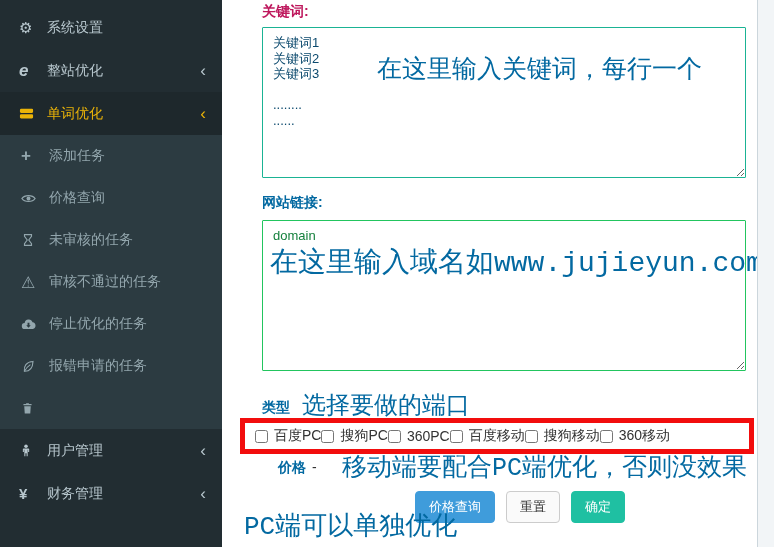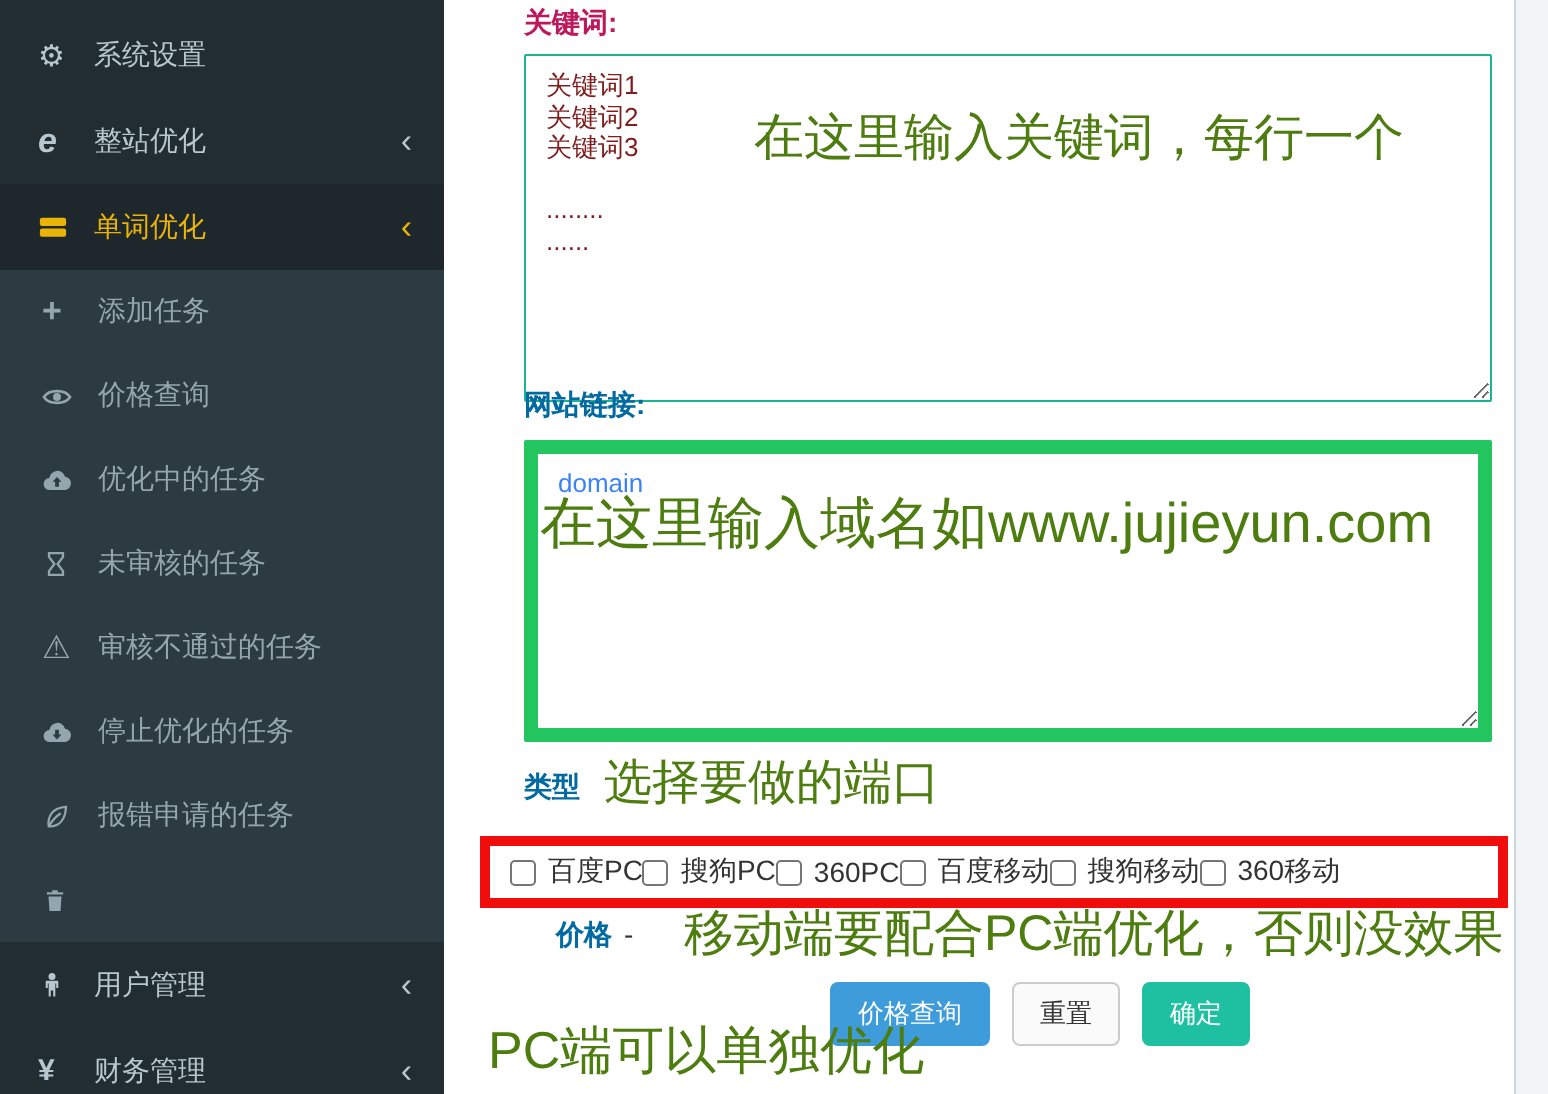--- a/index.html
+++ b/index.html
@@ -42,36 +42,36 @@
   .kw-label { left:40px; top:3px; color:#be185d; }
   .link-label { left:40px; top:194px; }
 
   textarea {
     position:absolute; resize:both; outline:none;
     font-family:"Liberation Sans", sans-serif;
     font-size:13px; line-height:1.2; padding:7px 10px;
     border-radius:1px;
   }
   .ta-kw {
-    left:40px; top:27px; width:484px; height:174px;
-    border:1px solid #1ab394; color:#7f1d1d;
+    left:40px; top:27px; width:484px; height:151px;
+    border:1px solid #1ab394; color:#0c4a6e;
   }
   .ta-link {
     left:40px; top:220px; width:484px; height:151px;
-    border:7px solid #22c55e; color:#3b82f6;
-  }
-
-  .red-note { color:#4d7c0f; white-space:nowrap; pointer-events:none; }
+    border:1px solid #22c55e; color:#15803d;
+  }
+
+  .red-note { color:#0369a1; white-space:nowrap; pointer-events:none;font-family:Liberation Mono, monospace; }
   .kw-note   { left:155px; top:52px;  font-size:25px; }
   .link-note { left:48px;  top:243px; font-size:28px; }
   .type-note { font-size:24px; margin-left:12px; margin-top:-6px; }
   .price-note{ left:120px; top:450px; font-size:25px; }
   .pc-note   { left:22px;  top:508px; font-size:26px; }
 
-  .type-row { left:40px; top:381px; display:flex; align-items:center;text-align:center; }
+  .type-row { left:40px; top:395px; display:flex; align-items:center;text-align:center; }
 
   .check-frame {
     left:18px; top:418px; width:514px; height:36px;
     border:5px solid #f20d0d; background:#ffffff;
     display:flex; align-items:center; padding-left:10px;
   }
   .chk { display:flex; align-items:center; gap:6px; font-size:14px; color:#333; cursor:pointer; }
   .chk input { width:13px; height:13px; margin:0; cursor:pointer; }
 
   .price-label { left:56px; top:459px; }
@@ -130,29 +130,20 @@
       <span class="ic">
         <svg width="15" height="15" viewBox="0 0 16 16">
             <path d="M1 8C3.8 3.8 12.2 3.8 15 8 12.2 12.2 3.8 12.2 1 8Z" fill="none" stroke="currentColor" stroke-width="1.4"></path>
             <circle cx="8" cy="8" r="2.1" fill="currentColor"></circle>
           </svg>
       </span>
       <span>价格查询</span>
     </div>
     <div class="nav-item">
       <span class="ic">
-        <svg width="15" height="15" viewBox="0 0 16 16">
-            <path d="M12.6 12.8H4.2A3.2 3.2 0 0 1 3.9 6.4 4.3 4.3 0 0 1 12.3 5.7 3.6 3.6 0 0 1 12.6 12.8Z" fill="currentColor"></path>
-            <path d="M8 5.8 10.4 8.4H9V11H7V8.4H5.6Z" fill="#2c3b41"></path>
-          </svg>
-      </span>
-      <span>优化中的任务</span>
-    </div>
-    <div class="nav-item">
-      <span class="ic">
         <svg width="14" height="14" viewBox="0 0 16 16">
             <path d="M4 1.8h8v2.1L8.9 8 12 12.1v2.1H4v-2.1L7.1 8 4 3.9Z" fill="none" stroke="currentColor" stroke-width="1.3"></path>
           </svg>
       </span>
       <span>未审核的任务</span>
     </div>
     <div class="nav-item">
       <span class="ic" style="font-size:16px;">⚠</span>
       <span>审核不通过的任务</span>
     </div>

